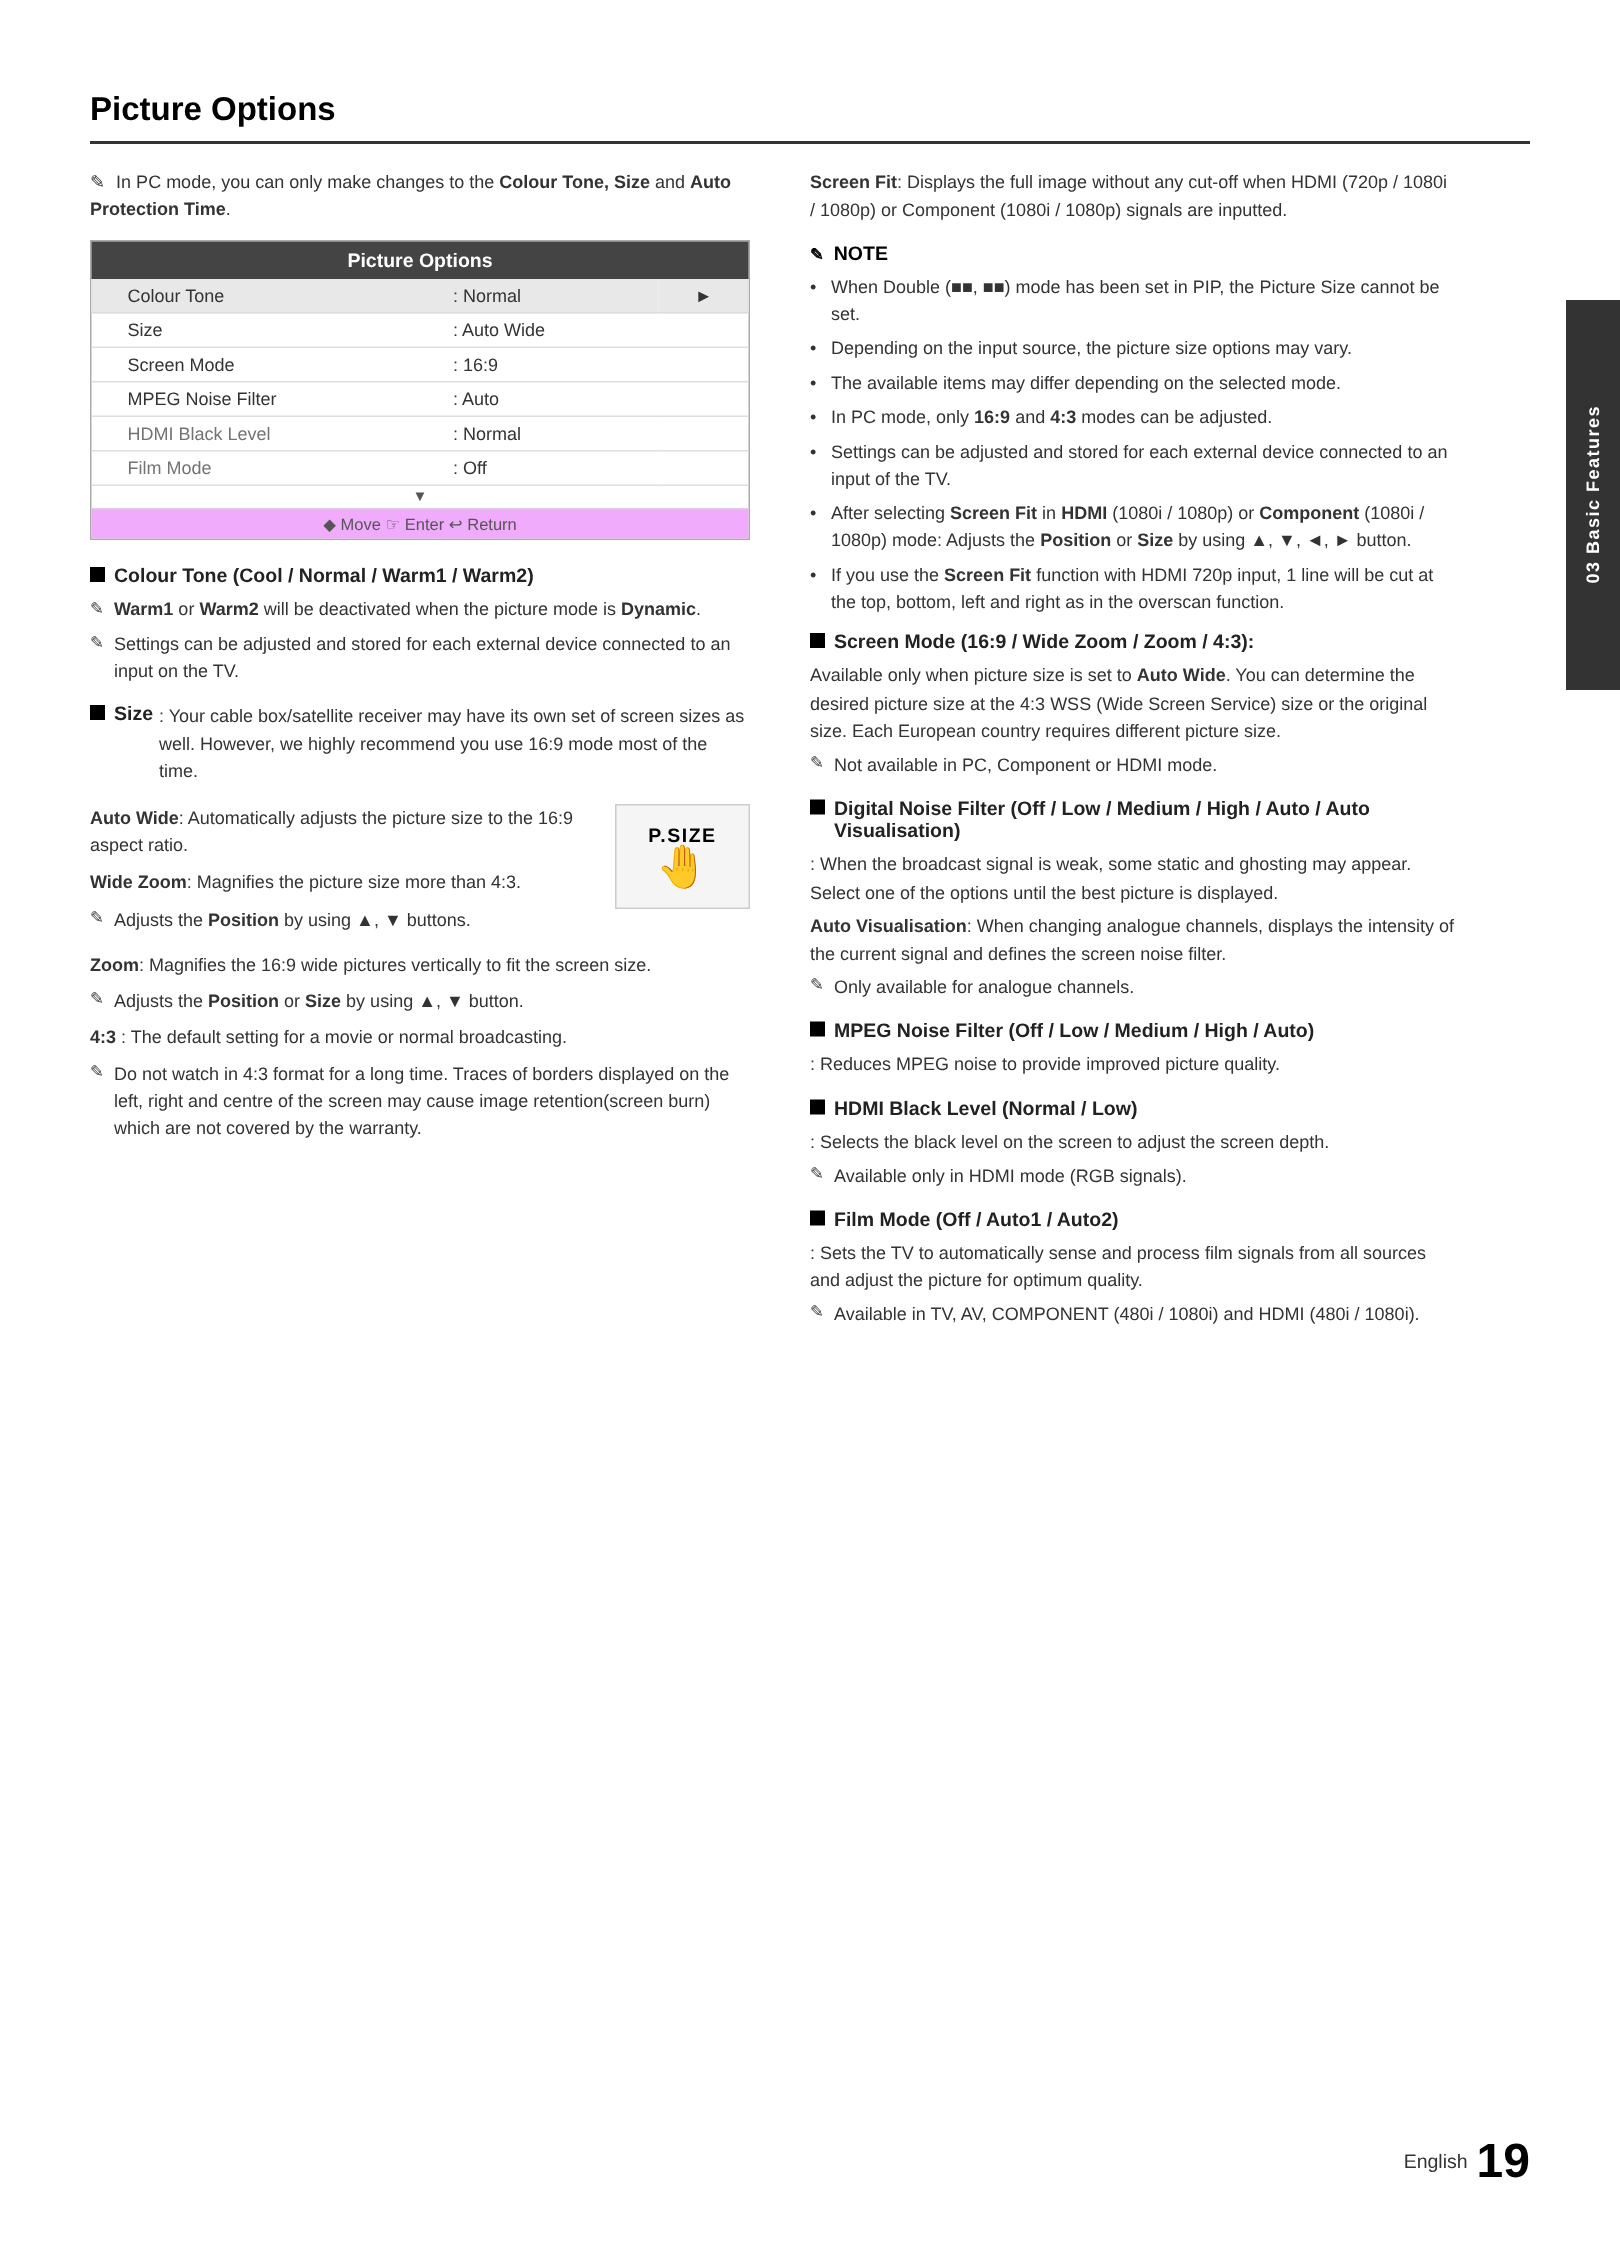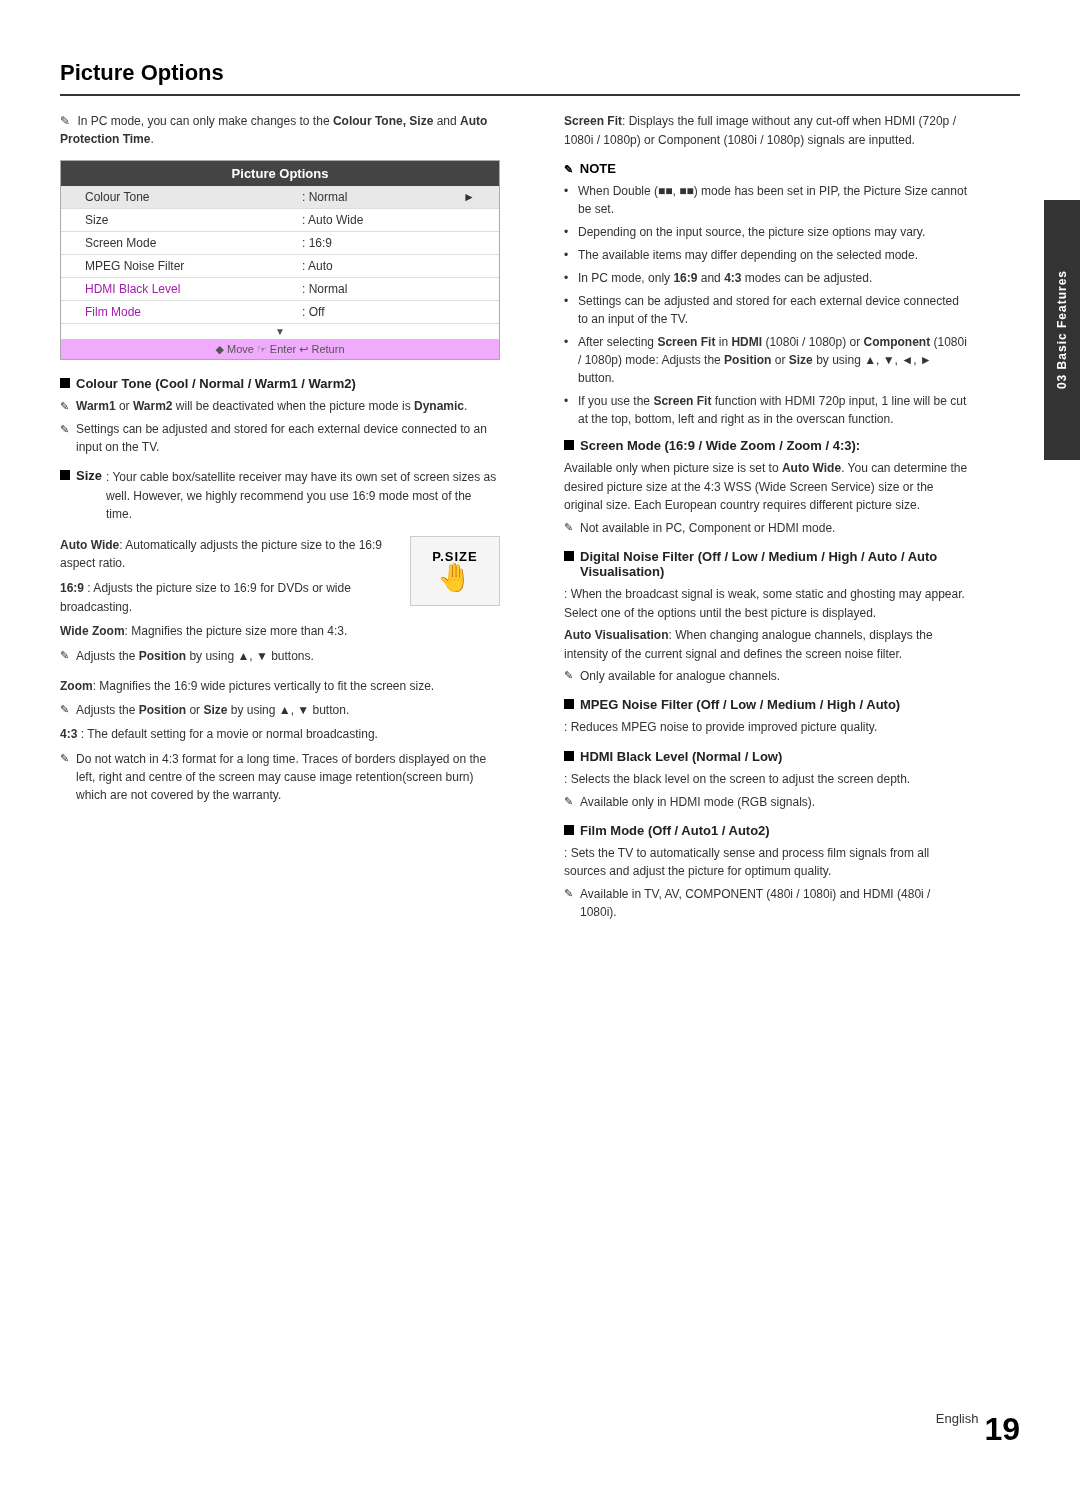--- a/index.html
+++ b/index.html
@@ -51,21 +51,20 @@
     }
 
     .left-column {
       width: 440px;
       flex-shrink: 0;
     }
 
     .right-column {
       flex: 1;
       padding-right: 50px;
-      margin-left: 24px;
     }
 
     
     .page-title {
       font-size: 22px;
       font-weight: bold;
       color: #000;
       border-bottom: 2px solid #333;
       padding-bottom: 8px;
       margin-bottom: 16px;
@@ -116,21 +115,21 @@
     }
     .options-table td.value-col {
       color: #333;
     }
     .options-table td.arrow-col {
       text-align: right;
       color: #333;
       width: 20px;
     }
     .options-table .muted {
-      color: #a21caf;
+      color: #737373;
     }
     .arrow-down-row td {
       text-align: center;
       padding: 2px;
       font-size: 10px;
       color: #555;
     }
     .nav-bar {
       background: #f0abfc;
       text-align: center;
@@ -236,24 +235,24 @@
     }
     .note-item::before {
       content: "•";
       position: absolute;
       left: 0;
     }
 
     
     .footer {
       position: absolute;
-      bottom: 46px;
+      bottom: 35px;
       right: 60px;
       display: flex;
-      align-items: flex-start;
+      align-items: center;
       gap: 6px;
     }
     .footer-english {
       font-size: 13px;
       color: #333;
     }
     .footer-number {
       font-size: 32px;
       font-weight: bold;
       color: #000;
@@ -375,23 +374,20 @@
             <div class="psize-box">
               <div class="psize-label">P.SIZE</div>
               <div class="hand-icon">🤚</div>
             </div>
           </div>
 
           <div class="body-text">
             <strong>Auto Wide</strong>: Automatically adjusts the picture size to the 16:9 aspect ratio.
           </div>
           <div class="body-text">
-            <strong>16:9</strong> : Adjusts the picture size to 16:9 for DVDs or wide broadcasting.
-          </div>
-          <div class="body-text">
             <strong>Wide Zoom</strong>: Magnifies the picture size more than 4:3.
           </div>
           <div class="indent-note">
             <span class="pencil-sym">✎</span>
             Adjusts the <strong>Position</strong> by using ▲, ▼ buttons.
           </div>
         </div>
 
         <div class="body-text">
           <strong>Zoom</strong>: Magnifies the 16:9 wide pictures vertically to fit the screen size.

